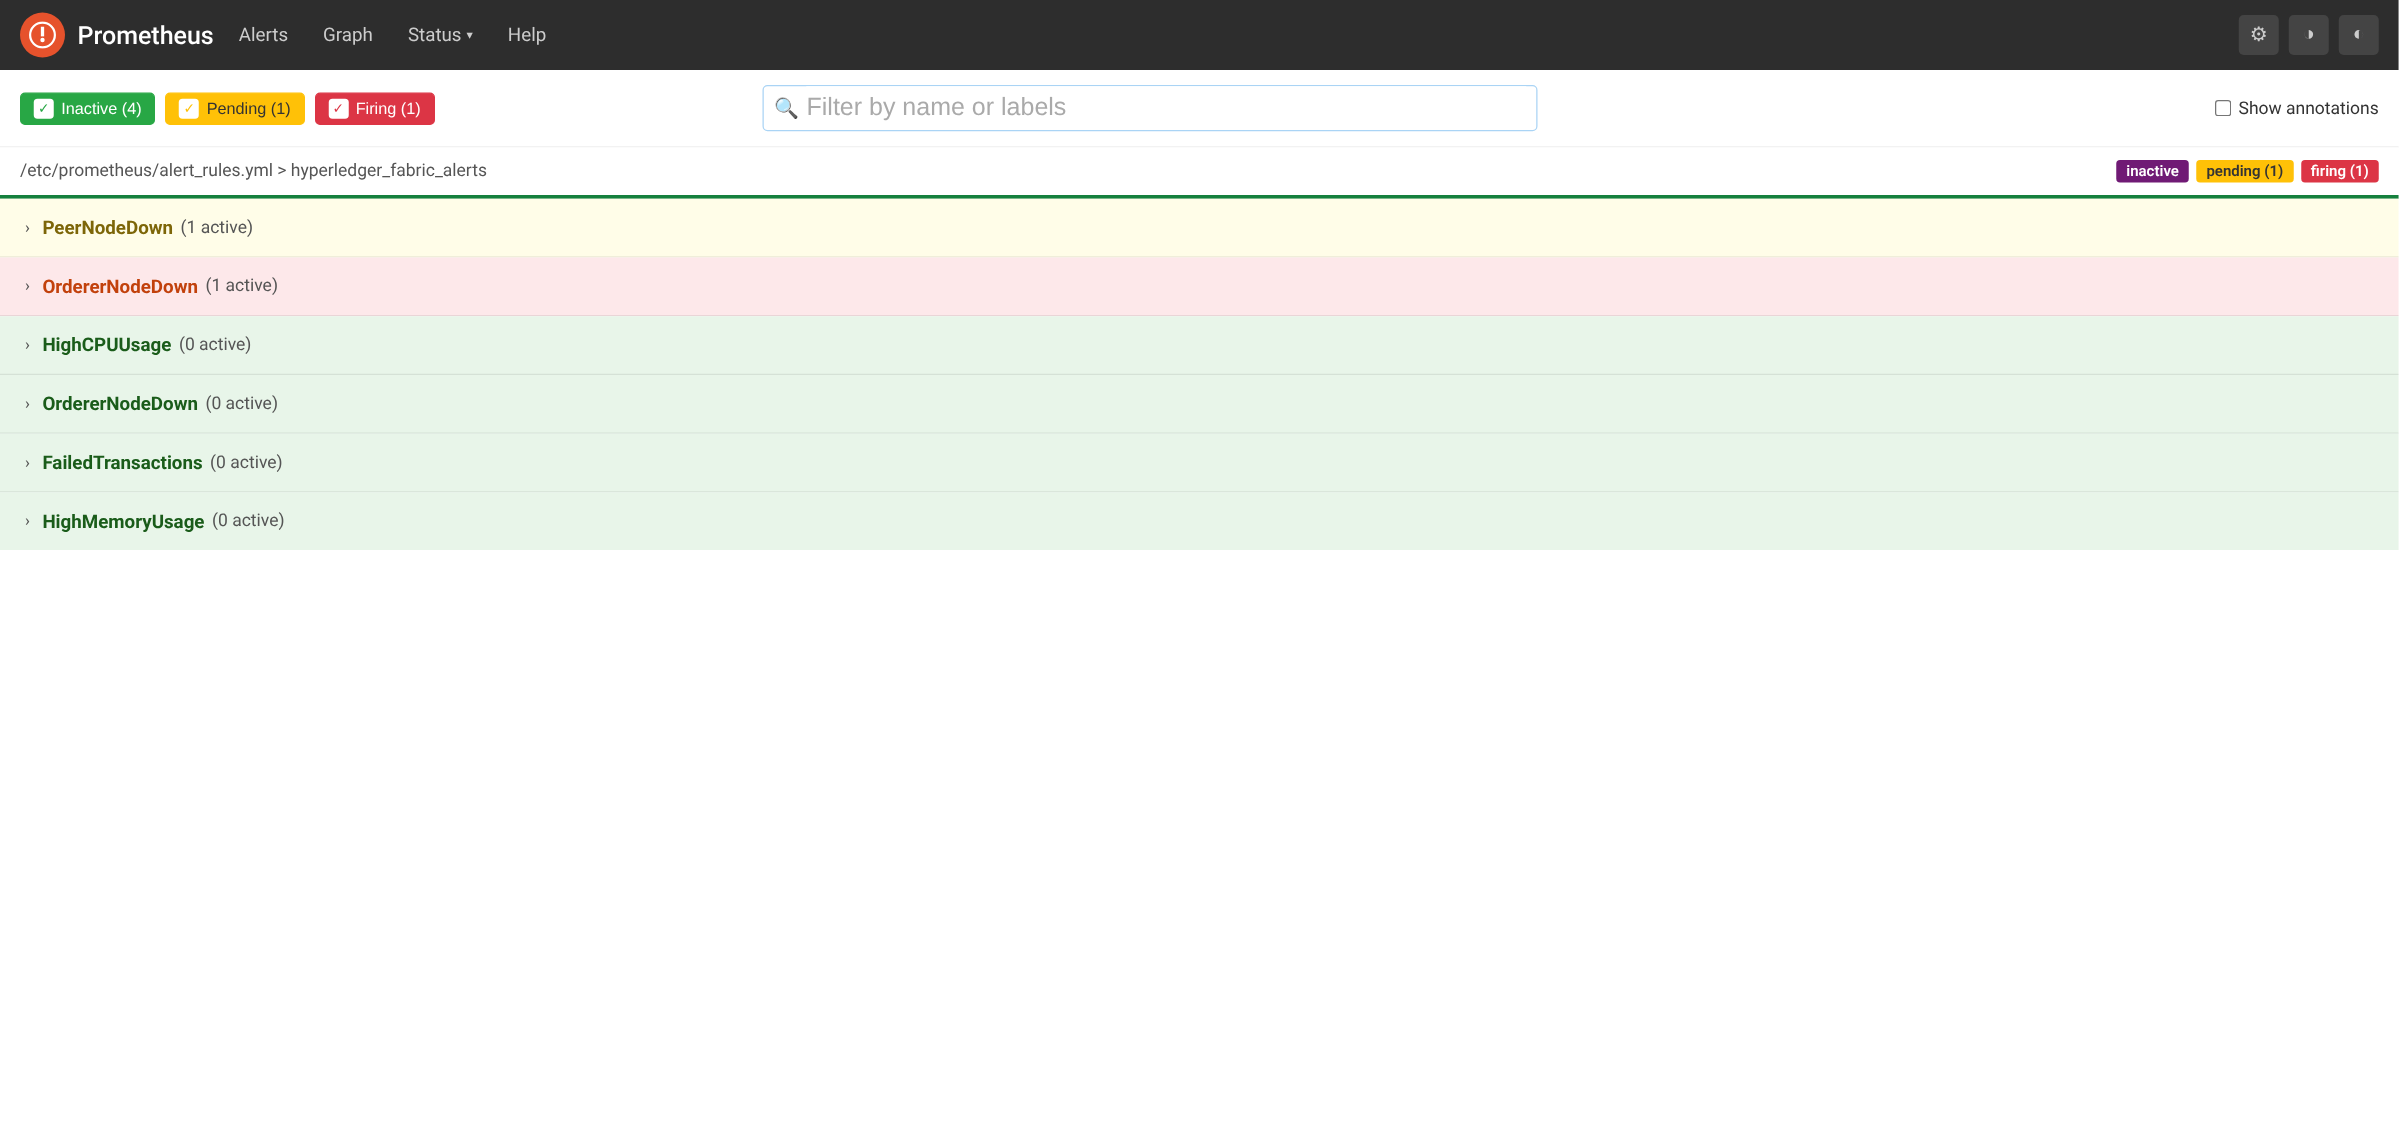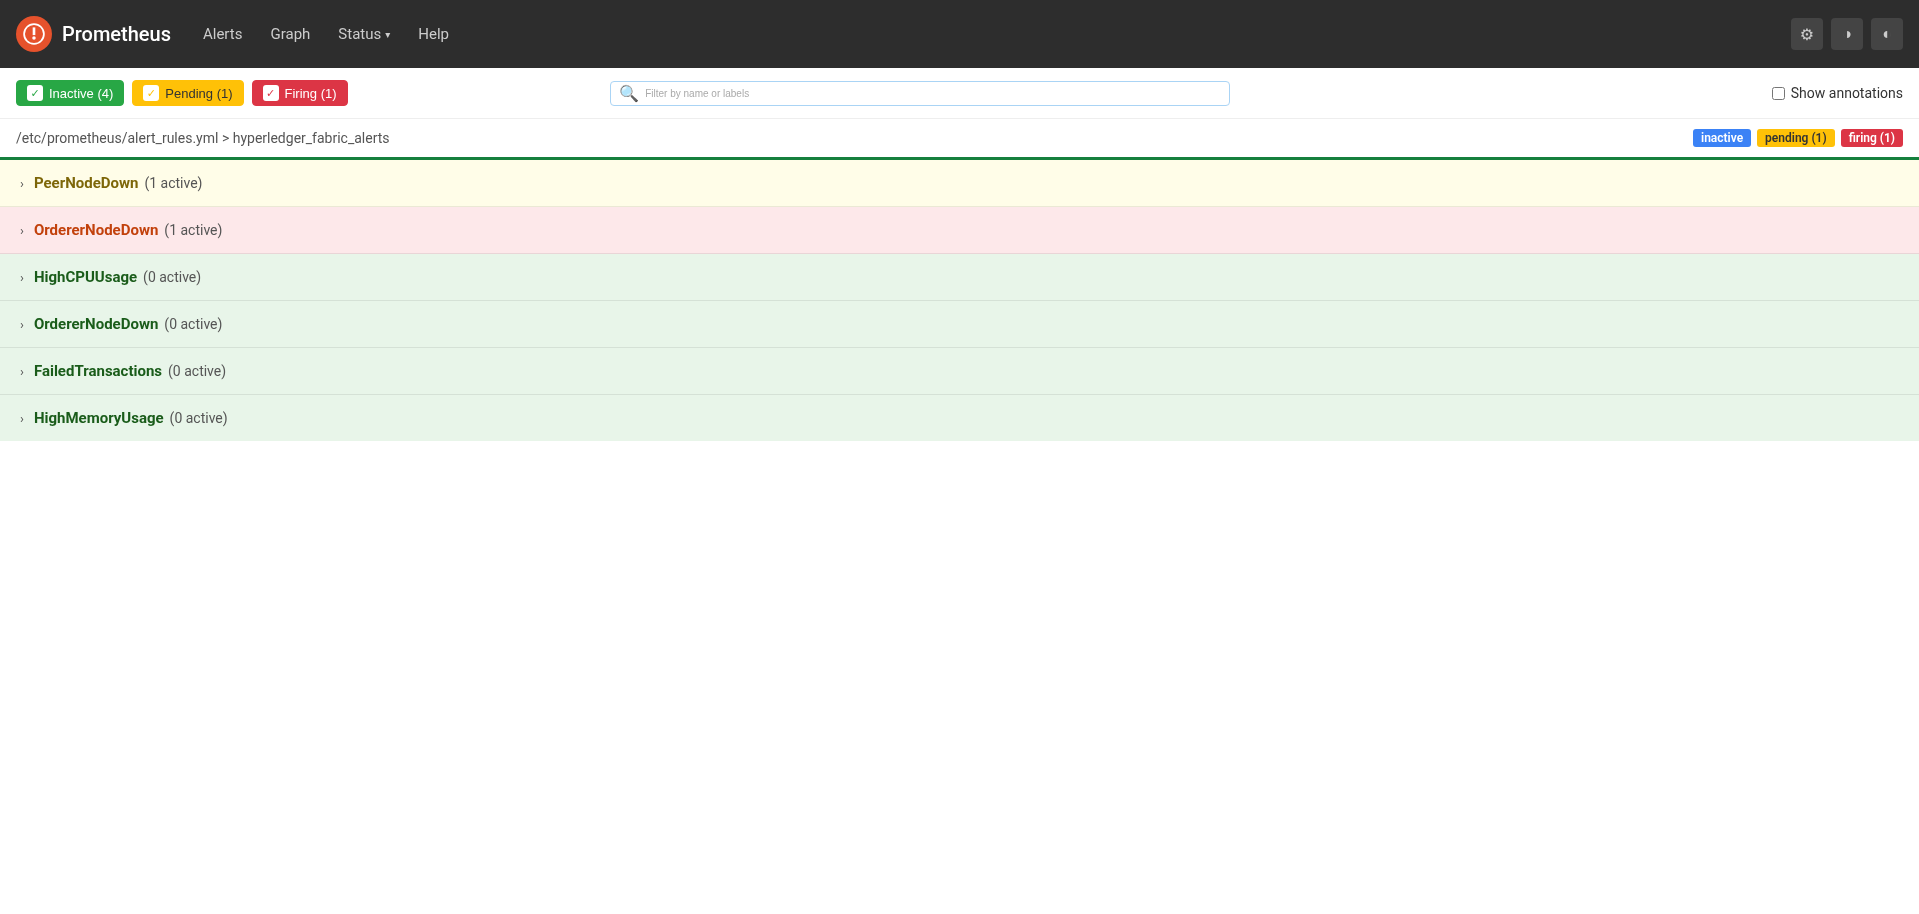--- a/index.html
+++ b/index.html
@@ -4,22 +4,22 @@
   <style>
     * { box-sizing: border-box; margin: 0; padding: 0; }
     body { font-family: -apple-system, BlinkMacSystemFont, 'Segoe UI', Roboto, sans-serif; font-size: 14px; background: #fff; }
 
     
     .navbar {
       background: #2d2d2d;
       display: flex;
       align-items: center;
       padding: 0 16px;
-      height: 68px;
-      gap: 20px;
+      height: 56px;
+      gap: 8px;
     }
     .navbar-brand {
       display: flex;
       align-items: center;
       gap: 10px;
       color: #fff;
       font-size: 20px;
       font-weight: 500;
       text-decoration: none;
     }
@@ -130,21 +130,21 @@
     }
     .search-icon {
       color: #888;
       font-size: 16px;
       margin-right: 6px;
     }
     .search-input {
       border: none;
       outline: none;
       width: 100%;
-      font-size: 10px;
+      font-size: 20px;
       padding: 6px 0;
       color: #333;
     }
     .search-input::placeholder { color: #aaa; }
 
     .show-annotations {
       display: flex;
       align-items: center;
       gap: 6px;
       margin-left: auto;
@@ -172,21 +172,21 @@
       align-items: center;
       gap: 6px;
     }
     .rg-badge {
       padding: 2px 8px;
       border-radius: 3px;
       font-size: 12px;
       font-weight: 600;
       color: #fff;
     }
-    .rg-badge.inactive { background: #3b82f6; }
+    .rg-badge.inactive { background: #701a75; }
     .rg-badge.pending { background: #ffc107; color: #333; }
     .rg-badge.firing { background: #dc3545; }
 
     
     .alerts-list {
       margin: 0;
     }
     .alert-row {
       display: flex;
       align-items: center;

